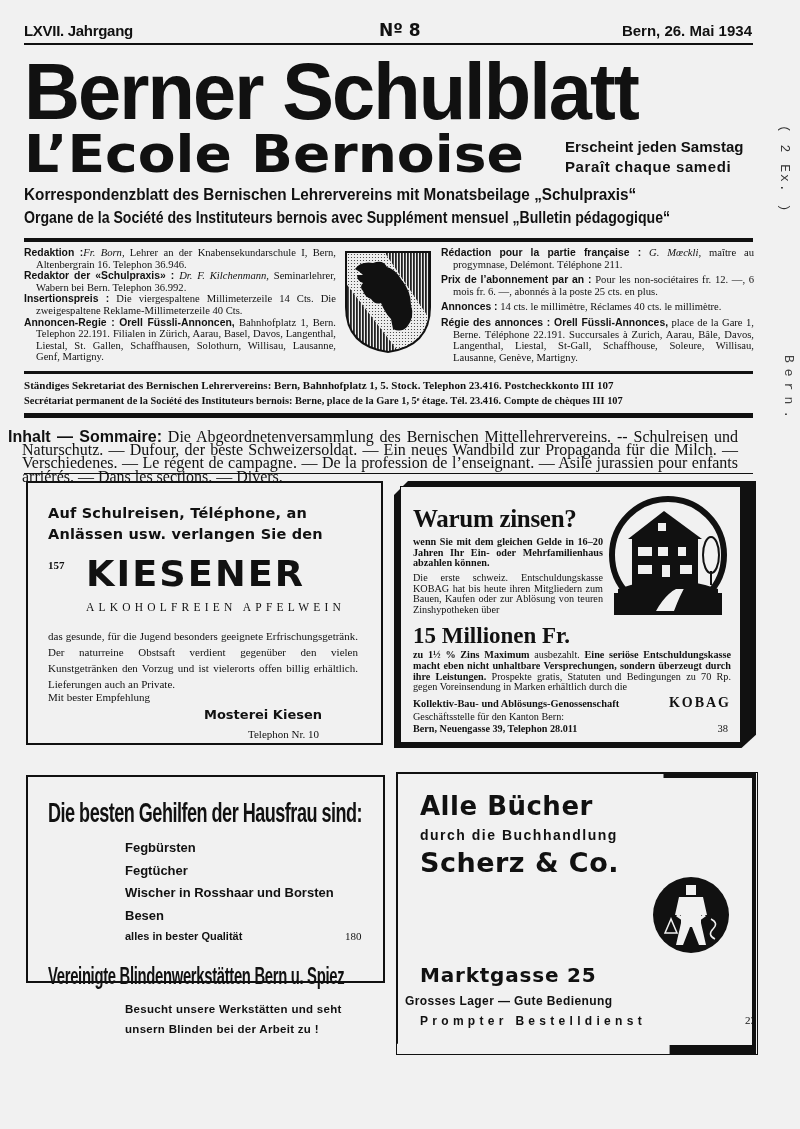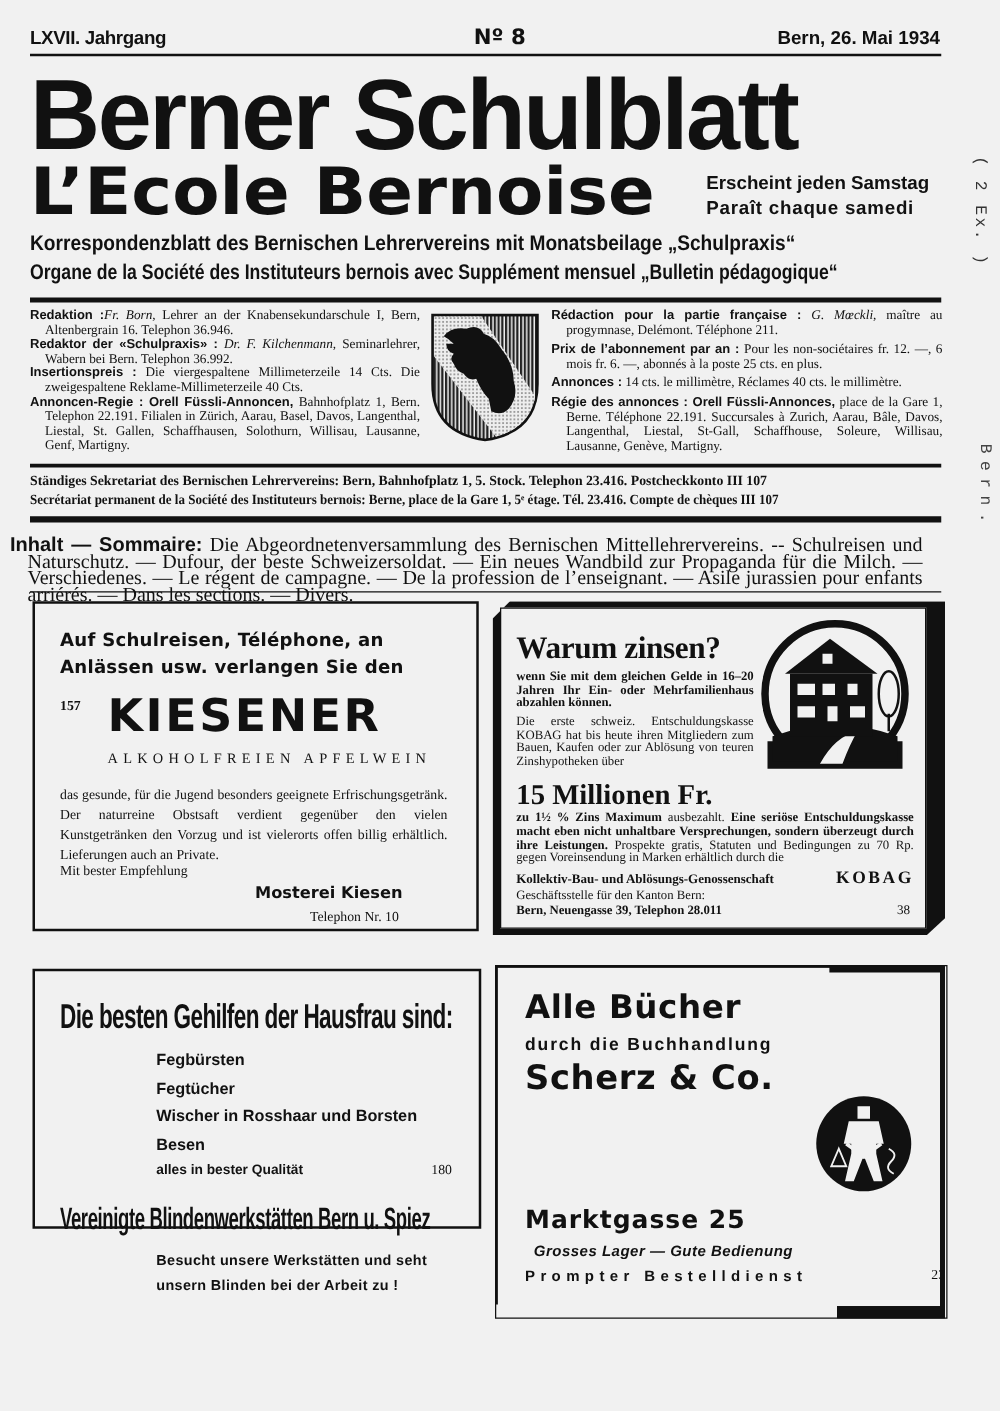--- a/index.html
+++ b/index.html
@@ -77,21 +77,21 @@
 
   
   #ad4-shadow { left:396px; top:772px; width:360px; height:283px; background:#111; clip-path:polygon(0 0, 100% 0, 100% 100%, 76% 100%, 76% 96%, 0 96%); }
   #ad4 { left:396px; top:772px; width:360px; height:281px; border:1.5px solid #111; background:transparent; }
   #ad4-inner { left:398px; top:774px; width:354px; height:271px; background:#f1f1f1; clip-path:polygon(0 0, 75% 0, 75% 4px, 100% 4px, 100% 100%, 0 100%); }
   #ad4 .h { position:absolute; left:23px; top:18px; font-family:"DejaVu Sans", sans-serif; font-weight:900; font-size:26px; letter-spacing:0.5px; }
   #ad4 .sub { position:absolute; left:23px; top:54px; font-family:"Liberation Sans", sans-serif; font-size:14px; letter-spacing:1.5px; font-weight:bold; }
   #ad4 .firm { position:absolute; left:23px; top:74px; font-family:"DejaVu Sans", sans-serif; font-weight:900; font-size:27px; letter-spacing:0.5px; }
   #ad4 .logo { position:absolute; left:254px; top:102px; width:80px; height:80px; }
   #ad4 .addr { position:absolute; left:23px; top:190px; font-family:"DejaVu Sans", sans-serif; font-weight:900; font-size:20px; letter-spacing:0.8px; }
-  #ad4 .l1 { position:absolute; left:30px; top:221px; font-family:"Liberation Sans", sans-serif; font-weight:bold; font-size:12px; letter-spacing:0.4px;font-style:italic; }
+  #ad4 .l1 { position:absolute; left:8px; top:221px; font-family:"Liberation Sans", sans-serif; font-weight:bold; font-size:12px; letter-spacing:0.4px; }
   #ad4 .l2 { position:absolute; left:23px; top:241px; font-family:"Liberation Sans", sans-serif; font-weight:bold; font-size:12px; letter-spacing:4.3px; }
   #ad4 .num { position:absolute; left:322px; top:241px; font-size:11px;margin-left:26px; }
 
   
   #stamp { left:762px; top:125px; width:30px; font-family:"Liberation Mono", monospace; font-size:13px; color:#333; writing-mode:vertical-rl; letter-spacing:2px; }
   #stamp2 { left:766px; top:355px; width:30px; font-family:"Liberation Mono", monospace; font-size:13px; color:#444; writing-mode:vertical-rl; letter-spacing:6px; }
 </style>
 </head>
 <body>
 

